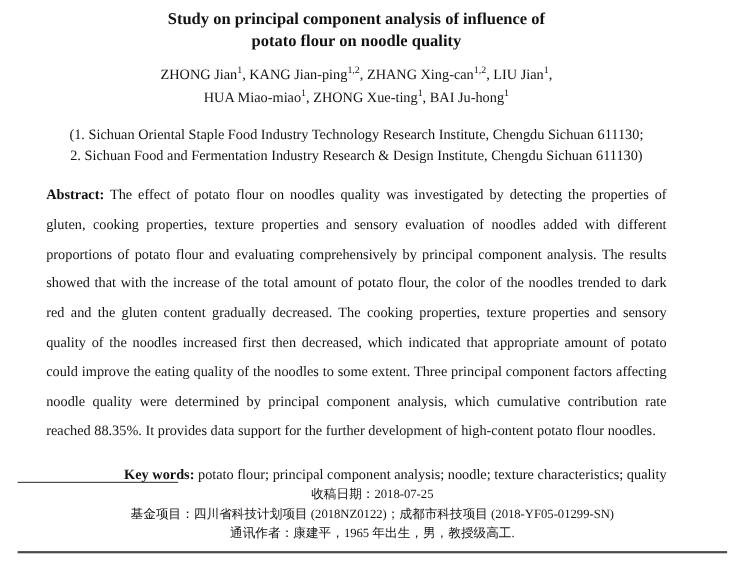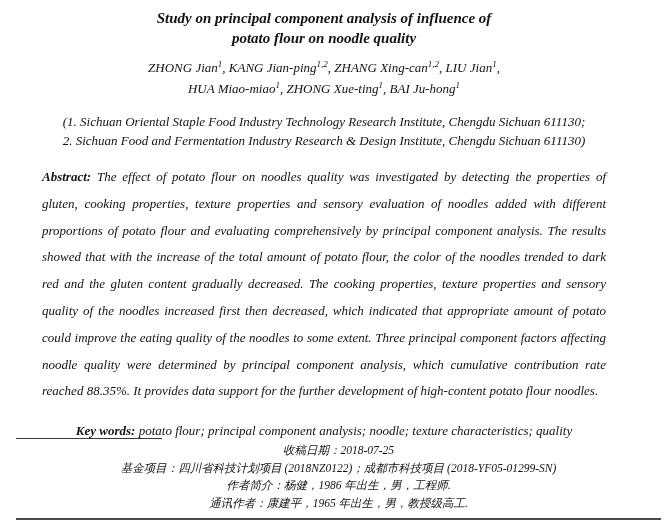--- a/index.html
+++ b/index.html
@@ -5,21 +5,21 @@
   html, body { margin: 0; padding: 0; }
   body {
     width: 670px;
     height: 528px;
     background: #ffffff;
     font-family: "Liberation Serif", "DejaVu Serif", serif;
     color: #121212;
     position: relative;
     overflow: hidden;
   }
-  .page { position: relative; width: 646px; height: 528px; font-style: italic; }
+  .page { position: relative; width: 646px; height: 528px; }
 
   .content { margin-left: 42px; margin-right: 40px; }
 
   .title {
     padding-top: 8px;
     text-align: center;
     font-weight: bold;
     font-size: 15px;
     line-height: 20px;
   }
@@ -46,21 +46,21 @@
     margin-top: 14px;
     font-size: 13px;
     line-height: 26.8px;
     text-align: justify;
   }
   .abstract .lbl, .keywords .lbl { font-weight: bold; }
 
   .keywords {
     font-size: 13px;
     line-height: 26.8px;
-    text-align: center;
+    text-align: right;
   }
 
   .footnotes {
     position: absolute;
     left: 16px;
     top: 430px;
     width: 645px;
   }
   .fn-rule {
     width: 146px;
@@ -106,17 +106,16 @@
     <p class="abstract"><span class="lbl">Abstract:</span><span> The effect of potato flour on noodles quality was investigated by detecting the properties of gluten, cooking properties, texture properties and sensory evaluation of noodles added with different proportions of potato flour and evaluating comprehensively by principal component analysis. The results showed that with the increase of the total amount of potato flour, the color of the noodles trended to dark red and the gluten content gradually decreased. The cooking properties, texture properties and sensory quality of the noodles increased first then decreased, which indicated that appropriate amount of potato could improve the eating quality of the noodles to some extent. Three principal component factors affecting noodle quality were determined by principal component analysis, which cumulative contribution rate reached 88.35%. It provides data support for the further development of high-content potato flour noodles.</span></p>
 
     <p class="keywords"><span class="lbl">Key words:</span><span> potato flour; principal component analysis; noodle; texture characteristics; quality</span></p>
 
   </div>
 
   <div class="footnotes">
     <div class="fn-rule"></div>
     <div class="fn-line"><span>收稿日期：</span><span>2018-07-25</span></div>
     <div class="fn-line"><span>基金项目：</span><span>四川省科技计划项目 (2018NZ0122)；成都市科技项目 (2018-YF05-01299-SN)</span></div>
-    <div class="fn-line"><span>作者简介：</span><span>杨健，1986 年出生，男，工程师.</span></div>
     <div class="fn-line"><span>通讯作者：</span><span>康建平，1965 年出生，男，教授级高工.</span></div>
     <div class="bottom-rule"></div>
   </div>
 </div>
 
 </body></html>

